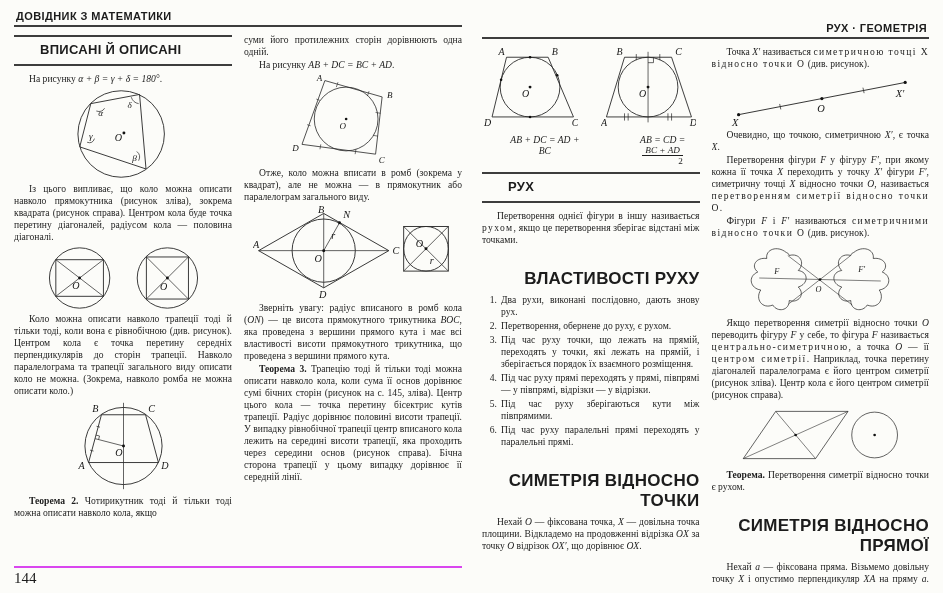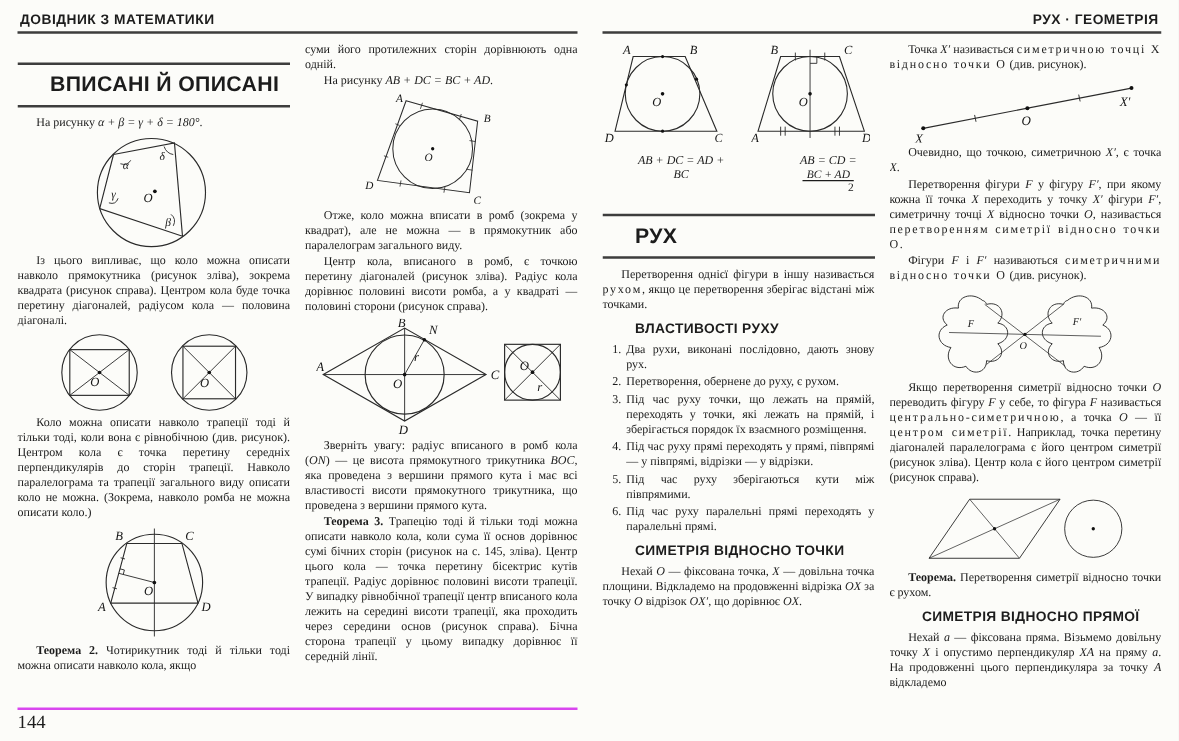--- a/index.html
+++ b/index.html
@@ -4,36 +4,36 @@
 <style>
   html,body{margin:0;padding:0;}
   body{
     width:943px;height:593px;overflow:hidden;
     background:#efeeea;
     font-family:"Liberation Serif",serif;color:#1c1c1c;
   }
   .spread{display:flex;width:943px;height:593px;background:#fcfcf9;}
   .page{width:472px;height:593px;box-sizing:border-box;display:flex;flex-direction:column;
         padding:8px 10px 6px 14px;overflow:hidden;}
-  .page.right{width:471px;padding:8px 14px 6px 10px;}
+  .page.right{width:471px;padding:20px 14px 6px 10px;}
   .phead{font-family:"Liberation Sans",sans-serif;font-weight:bold;font-size:11px;
          letter-spacing:.4px;padding:2px 0 3px 2px;border-bottom:2px solid #3d3d3d;margin-bottom:7px;}
   .phead.r{text-align:right;padding-right:2px;}
   .cols{display:flex;gap:12px;flex:1;overflow:hidden;}
   .col{width:218px;overflow:hidden;}
   .p{font-size:9.6px;line-height:1.25;text-align:justify;text-indent:15px;margin:0 0 1px 0;}
   .p.noind{text-indent:0;}
   .b{font-weight:bold;}
   .i{font-style:italic;}
   .sp{letter-spacing:1.4px;}
   .sechead{border-top:2px solid #3d3d3d;border-bottom:2px solid #3d3d3d;
-           font-family:"Liberation Sans",sans-serif;font-weight:bold;font-size:17px;
-           line-height:1.3;letter-spacing:.3px;padding:5px 2px 5px 26px;margin:16px 0 7px 0;}
-  .subhead{font-family:"Liberation Sans",sans-serif;font-weight:bold;font-size:11px;
-           letter-spacing:.3px;margin:7px 0 5px 26px;}
+           font-family:"Liberation Sans",sans-serif;font-weight:bold;font-size:13px;
+           line-height:1.3;letter-spacing:.3px;padding:5px 2px 5px 26px;margin:1px 0 7px 0;}
+  .subhead{font-family:"Liberation Sans",sans-serif;font-weight:bold;font-size:17px;
+           letter-spacing:.3px;margin:23px 0 5px 26px;text-align:right;}
   .fig{display:flex;justify-content:center;margin:3px 0;}
   .figpair{display:flex;justify-content:center;gap:18px;margin:2px 0 6px 0;}
   .figblock{text-align:center;}
   .formula{font-size:9.6px;margin-top:2px;text-align:center;margin-left:28px;}
   .frac{display:inline-block;vertical-align:middle;text-align:right;font-size:9.2px;line-height:1.1;}
   .frac .num{display:block;border-bottom:.8px solid #1c1c1c;padding:0 3px;}
   .frac .den{display:block;}
   .list{margin:1px 0 0 2px;}
   .li{display:flex;font-size:9.6px;line-height:1.25;margin-bottom:2px;}
   .li .n{flex:none;width:13px;text-align:right;margin-right:4px;}
@@ -139,21 +139,20 @@
             <line class="thin" x1="88" y1="92" x2="87" y2="98"></line>
             <text x="40" y="9">A</text>
             <text x="126" y="29">B</text>
             <text x="116" y="109">C</text>
             <text x="10" y="94">D</text>
             <text x="68" y="67">O</text>
           </svg>
         </div>
 
         <p class="p"><span>Отже, коло можна вписати в ромб (зокрема у квадрат), але не можна — в прямокутник або паралелограм загального виду.</span></p>
-        <p class="p"><span>Центр кола, вписаного в ромб, є точкою перетину діагоналей (рисунок зліва). Радіус кола дорівнює половині висоти ромба, а у квадраті — половині сторони (рисунок справа).</span></p>
 
         <div class="fig">
           <svg width="200" height="93" viewBox="0 0 215 100">
             <polygon class="ln" points="6,48 76,8 146,48 76,88"></polygon>
             <line class="thin" x1="6" y1="48" x2="146" y2="48"></line>
             <line class="thin" x1="76" y1="8" x2="76" y2="88"></line>
             <circle class="ln" cx="76" cy="48" r="34"></circle>
             <line class="thin" x1="76" y1="48" x2="93" y2="18"></line>
             <circle class="dot" cx="76" cy="48" r="1.6"></circle>
             <circle class="dot" cx="93" cy="18" r="1.5"></circle>

